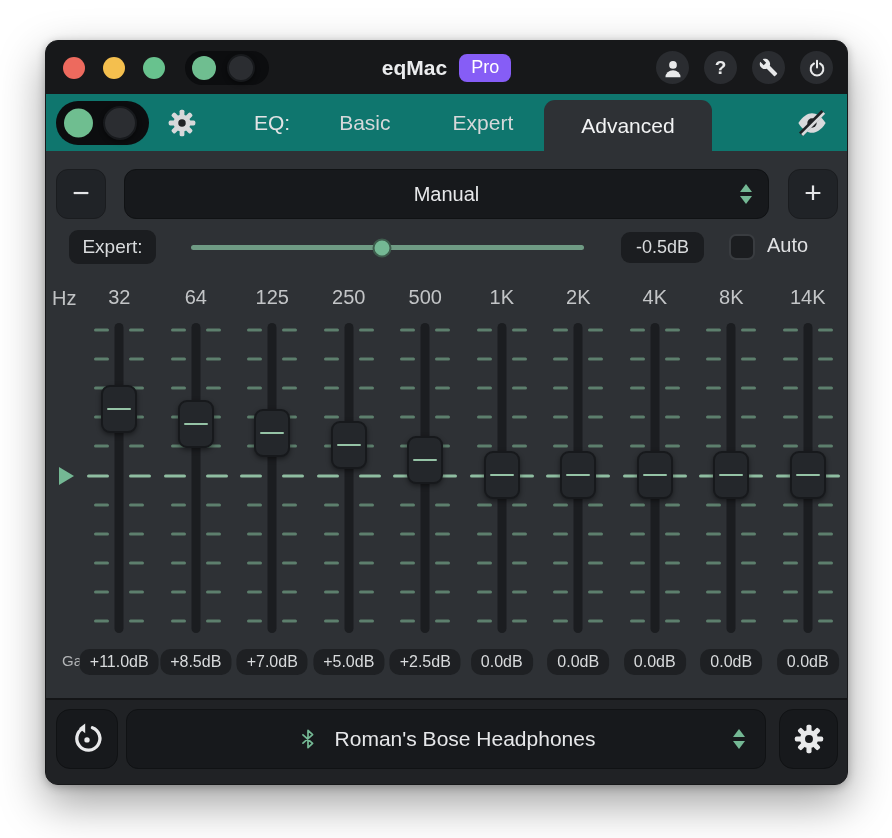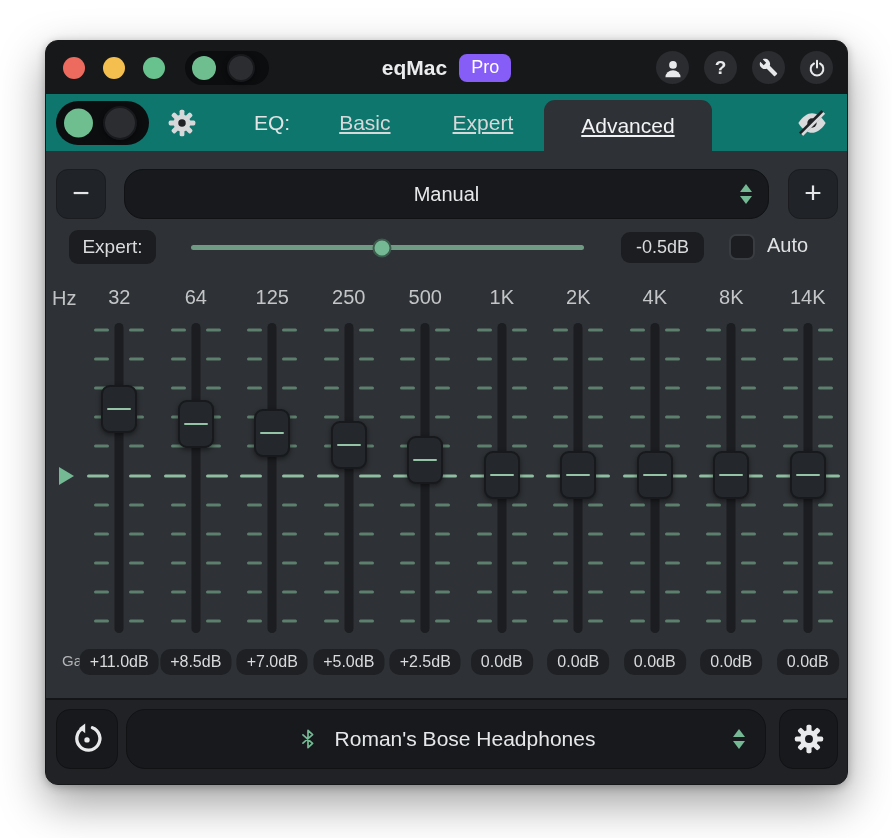--- a/index.html
+++ b/index.html
@@ -32,34 +32,34 @@
     color: #e8e9ea; font-size: 19px; font-weight: bold; cursor: pointer; }
   
   .toolbar { position: relative; height: 57px; background: #0f766e; }
   .tab-toggle { left: 10px; top: 7px; width: 93px; height: 44px; border-radius: 22px; }
   .tab-toggle .dot { width: 29px; height: 29px; left: 8px; }
   .tab-toggle .knob { width: 34px; height: 34px; right: 5px; }
   .gear-btn-toolbar { position: absolute; left: 120px; top: 13px; width: 32px; height: 32px; cursor: pointer; }
   .tabbar { position: absolute; left: 208px; bottom: 0; height: 57px; display: flex; align-items: stretch; }
   .eq-label { color: #e2e3e5; font-size: 21px; align-self: center; padding: 0 18px 0 0; }
   .tab { color: #d6d8da; font-size: 21px; display: flex; align-items: center;
-    padding: 0 31px; cursor: pointer; text-decoration: underline; }
+    padding: 0 31px; cursor: pointer; }
   .tab.selected { background: #2e3135; border-radius: 11px 11px 0 0; height: 51px;
     align-self: flex-end; color: #f2f3f4; padding: 0 37px; }
   .eye-btn { position: absolute; right: 14px; top: 11px; width: 42px; height: 36px; cursor: pointer;
     display: flex; align-items: center; justify-content: center; }
   
   .content { position: relative; height: 547px; background: #2e3135; }
   .sq-btn { position: absolute; width: 50px; height: 50px; border-radius: 12px;
     background: #202327; color: #e4e5e7; font-size: 30px; line-height: 46px; text-align: center;
     cursor: pointer; border: 1px solid #1a1c1f; }
   .btn-minus { left: 10px; top: 18px; }
   .btn-plus  { left: 742px; top: 18px; }
   .dropdown { position: absolute; background: #17191c; border: 1px solid #101214;
-    border-radius: 19px; display: flex; align-items: center; justify-content: center;
+    border-radius: 12px; display: flex; align-items: center; justify-content: center;
     color: #e6e7e9; cursor: pointer; }
   .preset-dd { left: 78px; top: 18px; width: 645px; height: 50px; font-size: 20px; }
   .stepper { position: absolute; right: 16px; top: 50%; transform: translateY(-50%);
     display: flex; flex-direction: column; gap: 4px; align-items: center; }
   .tri-up { width: 0; height: 0; border-left: 6px solid transparent; border-right: 6px solid transparent;
     border-bottom: 8px solid #74b894; }
   .tri-down { width: 0; height: 0; border-left: 6px solid transparent; border-right: 6px solid transparent;
     border-top: 8px solid #74b894; }
   .pill { position: absolute; background: #1b1d20; border-radius: 9px; color: #d9dbdd;
     display: flex; align-items: center; justify-content: center; }

